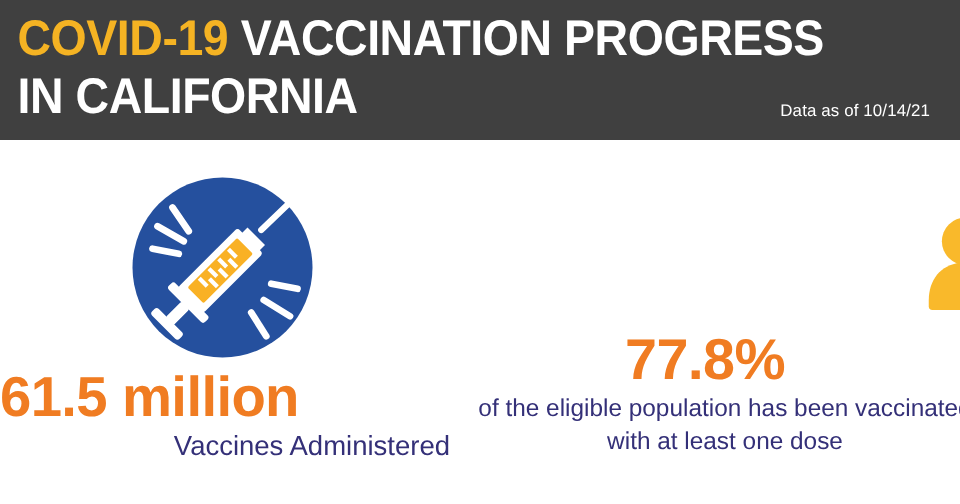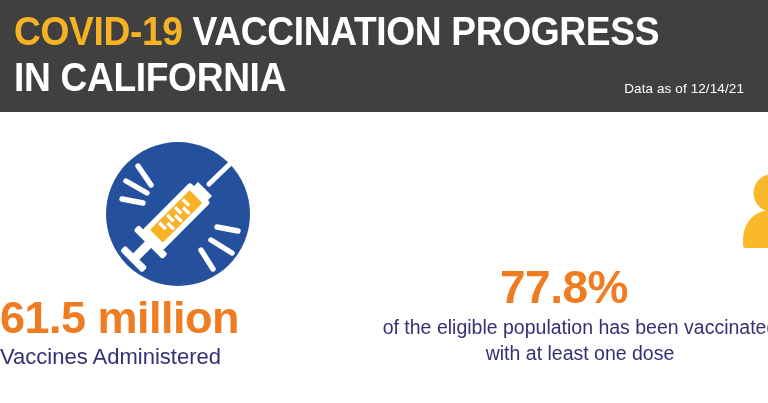--- a/index.html
+++ b/index.html
@@ -112,21 +112,21 @@
     font-size: 45px;
     line-height: 48px;
     letter-spacing: -0.5px;
     color: #F07C22;
   }
   #left-stat-label {
     position: absolute;
     left: 0;
     top: 232px;
     width: 360px;
-    text-align: left;
+    text-align: right;
     font-family: "Liberation Sans", sans-serif;
     font-weight: normal;
     font-size: 22px;
     line-height: 26px;
     color: #343078;
   }
 
   
   #right-panel {
     position: absolute;
@@ -162,21 +162,21 @@
   }
 </style>
 </head>
 <body>
 
 <div id="infographic">
 
   <div id="header-bar">
     <div id="header-title"><span class="covid">COVID-19</span><span> VACCINATION PROGRESS
 IN CALIFORNIA</span></div>
-    <div id="header-date">Data as of 12/14/21</div>
+    <div id="header-date">Data as of 10/14/21</div>
   </div>
 
   <div id="body-area">
 
     <div id="left-panel">
 
       <svg id="syringe-badge" viewBox="0 0 146 146" aria-hidden="true">
         <circle cx="73" cy="73" r="72" fill="#25509E"></circle>
         <g stroke="#FFFFFF" stroke-width="5.4" stroke-linecap="round" fill="none">
           <line x1="33" y1="25" x2="46" y2="44"></line>

